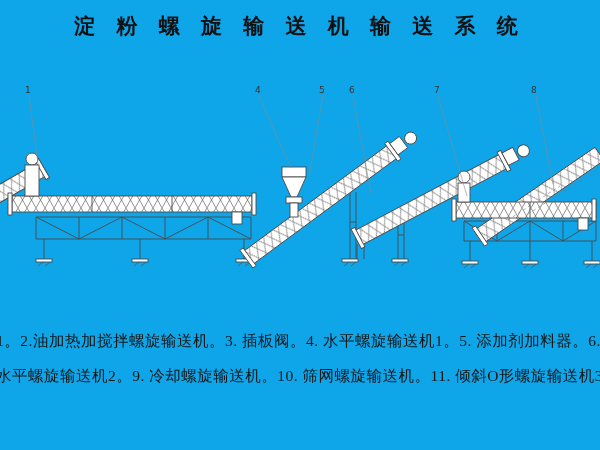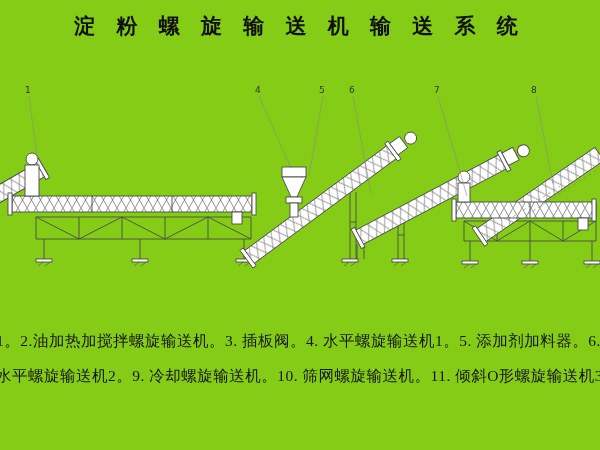--- a/index.html
+++ b/index.html
@@ -1,16 +1,16 @@
 <!DOCTYPE html>
 <html><head>
 <meta charset="utf-8">
 <style>
   html,body{margin:0;padding:0;background:#fff;}
-  #page{position:relative;width:600px;height:450px;background:#84cc16;overflow:hidden;
+  #page{position:relative;width:600px;height:450px;background:#0ea5e9;overflow:hidden;
         font-family:"Liberation Serif","DejaVu Serif",serif;color:#111;}
   #title{position:absolute;top:12px;left:0;width:600px;text-align:center;
          font-size:21px;font-weight:bold;letter-spacing:8px;white-space:nowrap;}
   .callout{position:absolute;font-size:9px;color:#333;
            font-family:"DejaVu Sans",sans-serif;}
   #diagram-svg{position:absolute;left:0;top:0;}
   .caption-line{position:absolute;left:-4px;width:760px;font-size:15.5px;
                 white-space:nowrap;color:#161616;letter-spacing:0.5px;}
   #caption-line-1{top:331px;}
   #caption-line-2{top:366px;}

